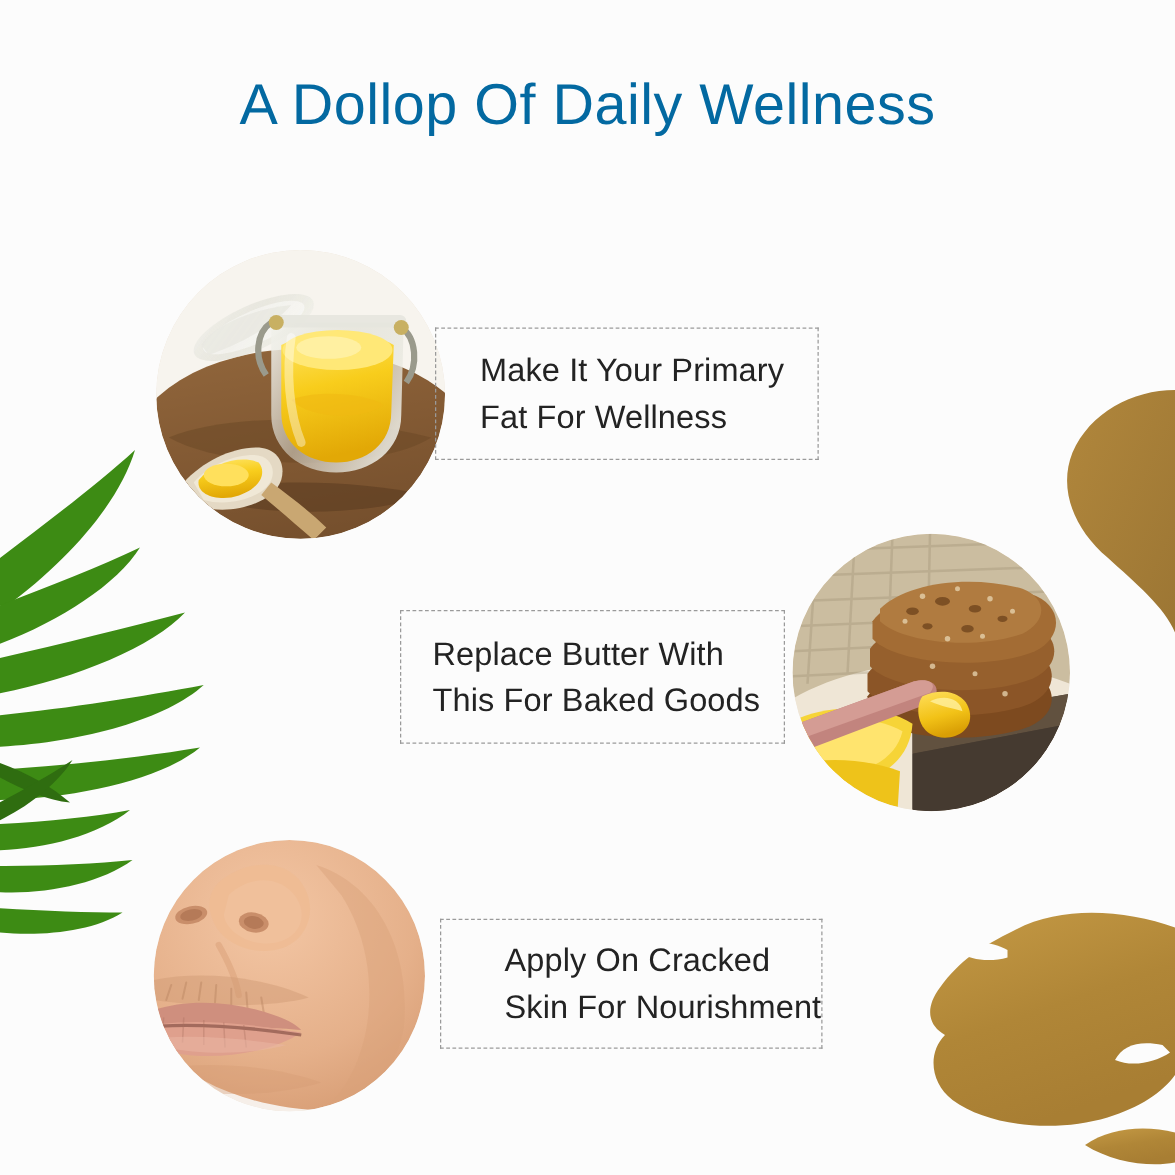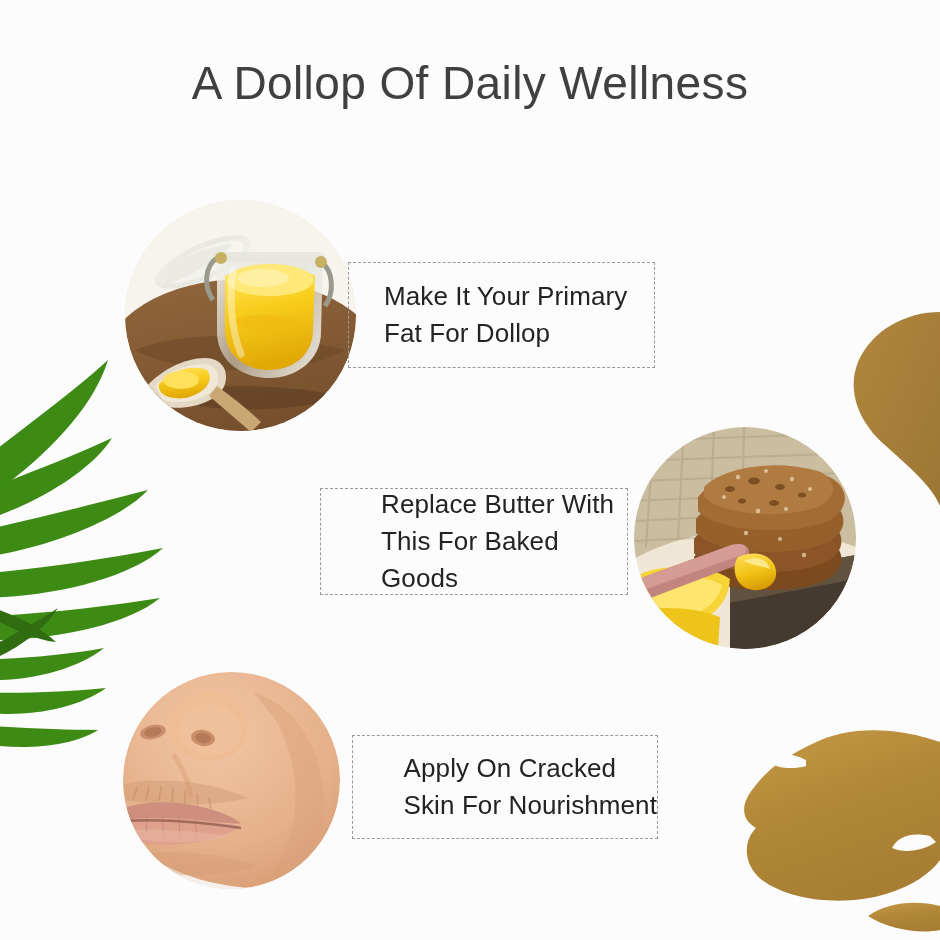--- a/index.html
+++ b/index.html
@@ -35,21 +35,21 @@
   .title {
     position: absolute;
     left: 0;
     top: 58px;
     width: 940px;
     text-align: center;
     font-family: "Liberation Sans", sans-serif;
     font-size: 46px;
     font-weight: 300;
     letter-spacing: 0.4px;
-    color: #404040;
+    color: #0369a1;
     line-height: 1.1;
     white-space: nowrap;
   }
 
   
   .photo {
     position: absolute;
     border-radius: 50%;
     overflow: hidden;
     background: #efe7dc;
@@ -75,21 +75,21 @@
     font-weight: 300;
     line-height: 1.42;
     color: #232323;
     letter-spacing: 0.1px;
     white-space: pre-line;
   }
 
   #caption-box-1 { left: 348px; top: 262px; width: 307px; height: 106px; }
   #caption-box-1 .caption-text { padding-left: 35px; }
 
-  #caption-box-2 { left: 320px; top: 488px; width: 308px; height: 107px; padding-left: 35px; }
+  #caption-box-2 { left: 320px; top: 488px; width: 308px; height: 107px; }
   #caption-box-2 .caption-text { padding-left: 25px; }
 
   #caption-box-3 { left: 352px; top: 735px; width: 306px; height: 104px; justify-content: flex-end; }
   #caption-box-3 .caption-text { padding-left: 28px; }
 </style>
 </head>
 <body>
 
 <div id="poster">
 
@@ -200,21 +200,21 @@
           <ellipse cx="56" cy="180" rx="18" ry="9" fill="#ffe05c"></ellipse>
           <path d="M92 186 C 108 198, 124 210, 136 222 L 126 232
                    C 112 220, 96 206, 84 196 Z" fill="#c9a772"></path>
         </g>
       </g>
     </svg>
   </div>
 
   <div class="caption-box" id="caption-box-1">
     <div class="caption-text">Make It Your Primary
-Fat For Dollop</div>
+Fat For Wellness</div>
   </div>
 
   <div class="photo" id="photo-bread">
     <svg viewBox="0 0 222 222" xmlns="http://www.w3.org/2000/svg">
       <defs>
         <clipPath id="clipBread">
             <circle cx="111" cy="111" r="111"></circle>
           </clipPath>
         <linearGradient id="crustG" x1="0" y1="0" x2="0.3" y2="1">
           <stop offset="0%" stop-color="#a7seed"></stop>

